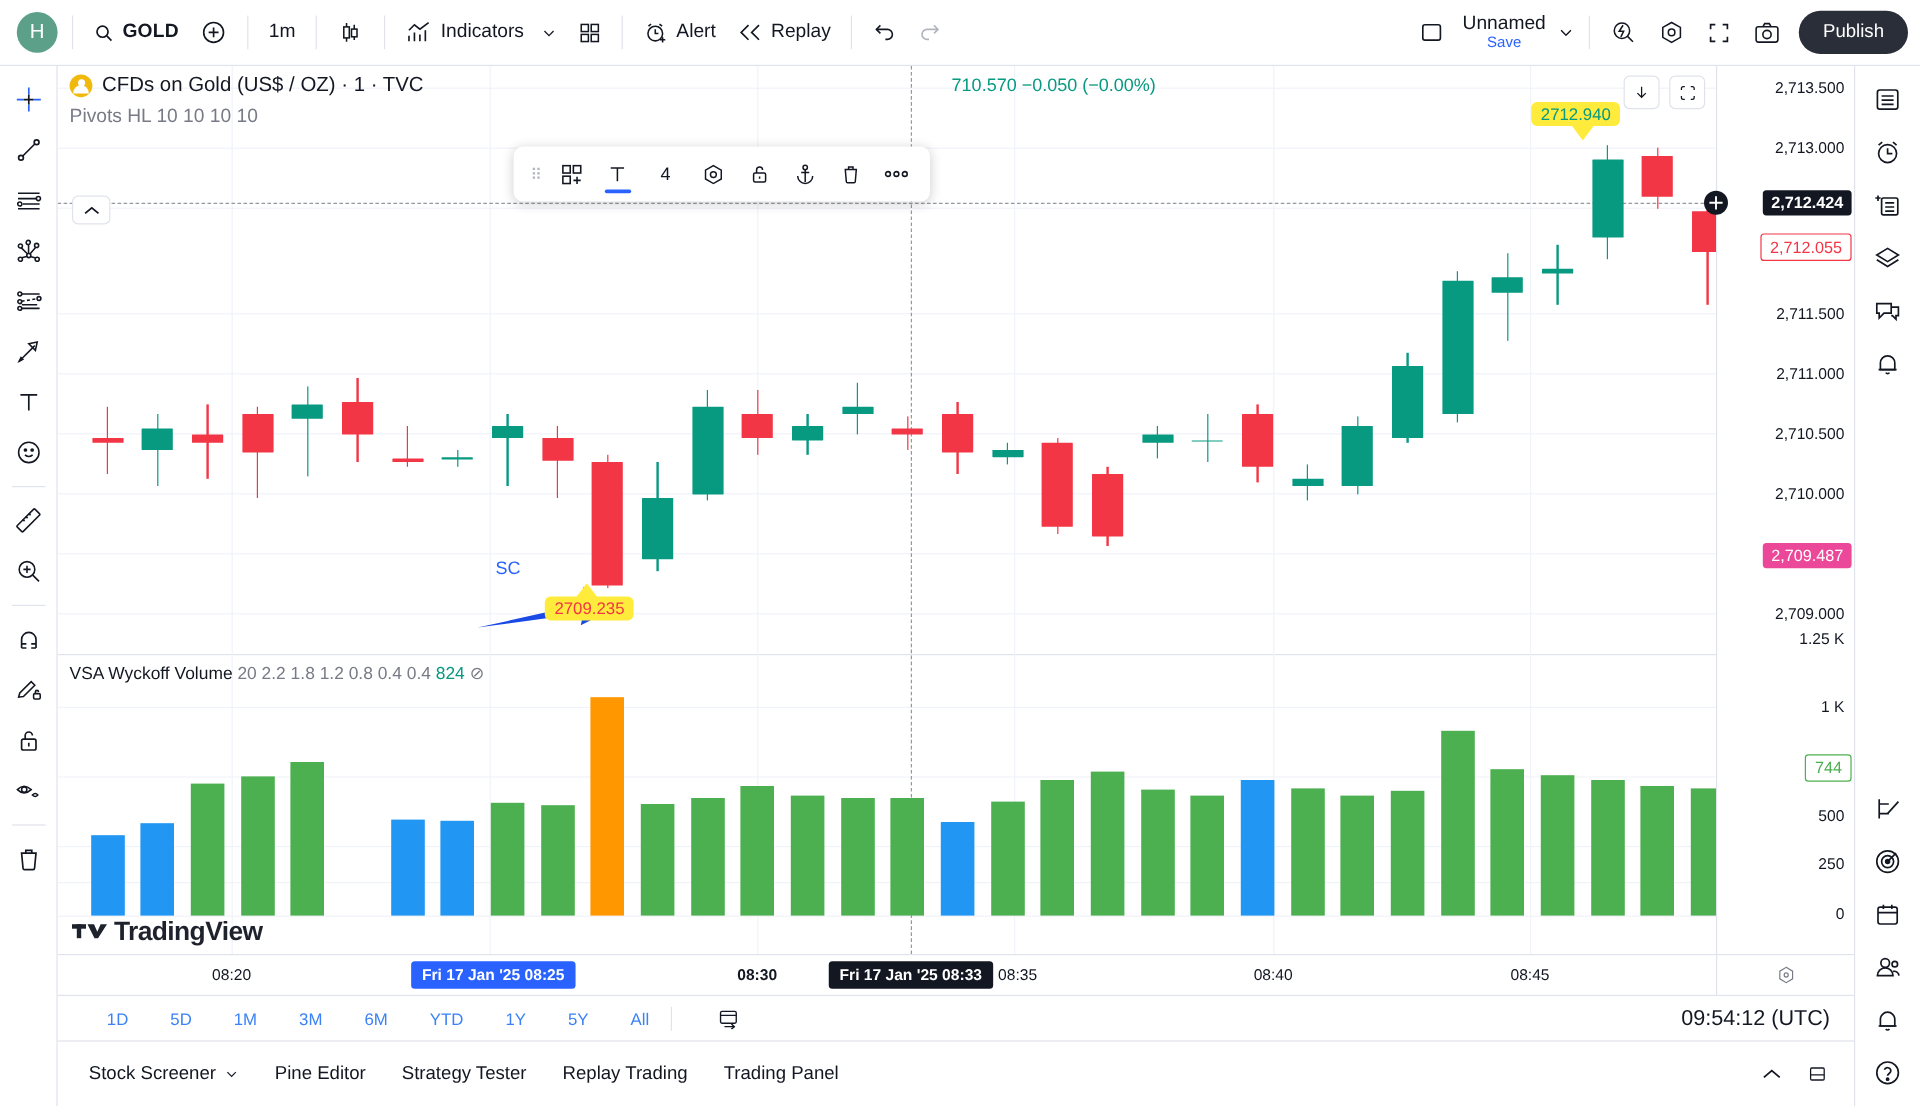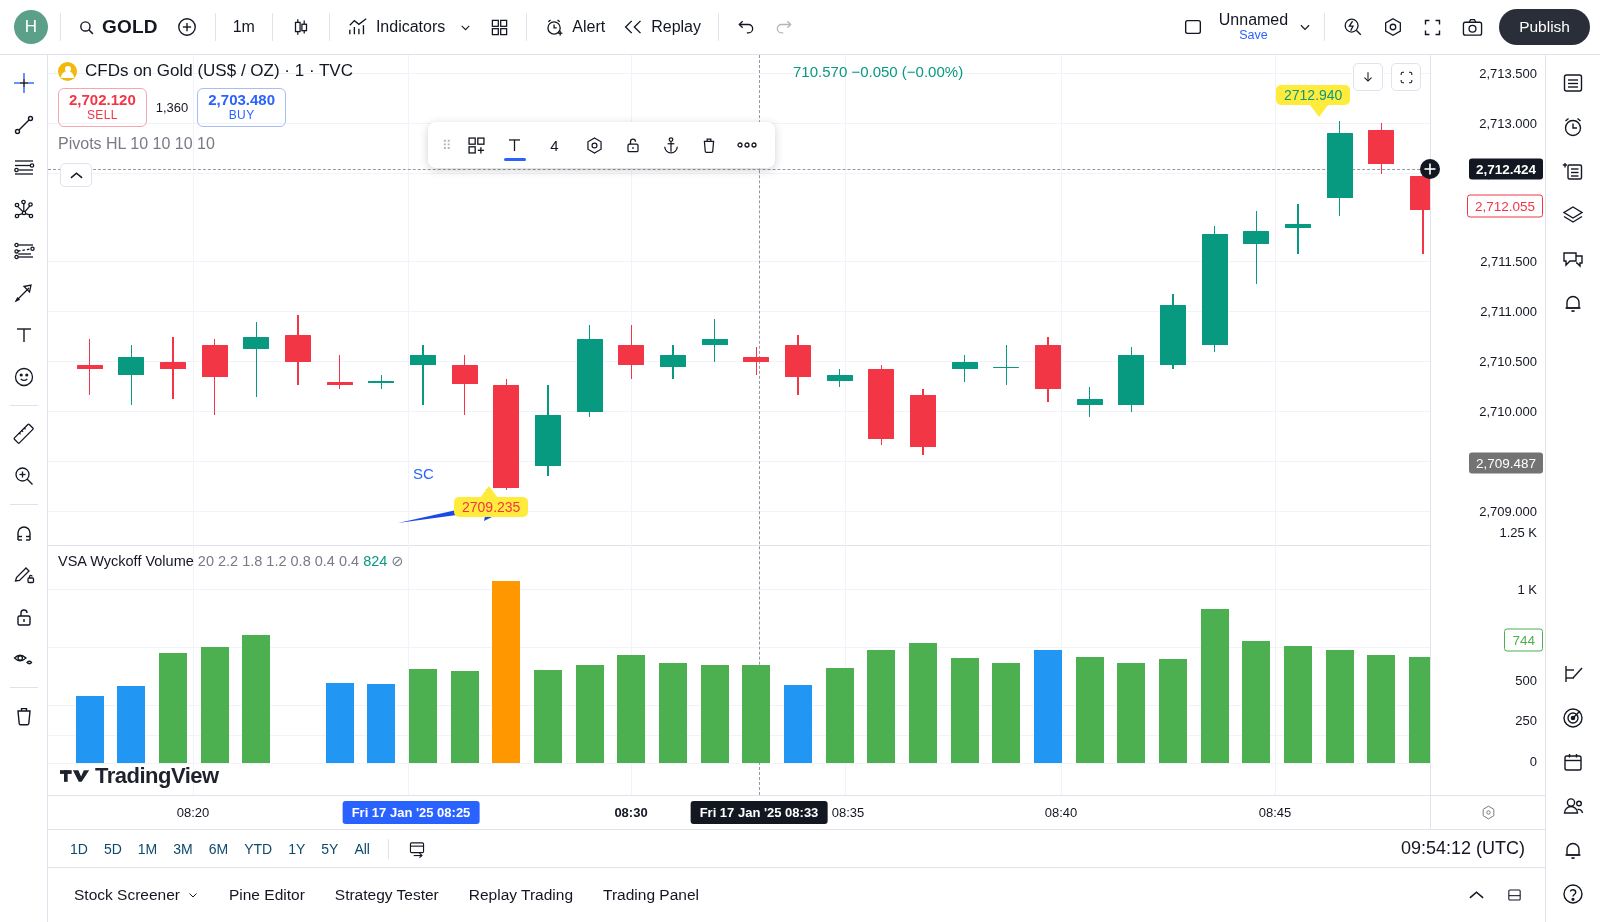--- a/index.html
+++ b/index.html
@@ -7,21 +7,21 @@
     font-family:"Liberation Sans", sans-serif; color:#131722; }
 
   
   .topbar { height:55px; display:flex; align-items:center; border-bottom:1px solid #e0e3eb; padding:0 10px; gap:0; }
   .tb-sep { width:1px; height:28px; background:#e0e3eb; margin:0 8px; }
   .avatar { width:34px; height:34px; border-radius:50%; background:#5ca08a; color:#fff;
     display:flex; align-items:center; justify-content:center; font-size:17px; font-weight:400; }
   .tb-btn { display:flex; align-items:center; gap:7px; height:36px; padding:0 9px;
     border-radius:6px; cursor:pointer; font-size:16px; color:#131722; white-space:nowrap; }
   .tb-ico { display:flex; align-items:center; justify-content:center; }
-  .sym-name { font-size:19px; font-weight:600; letter-spacing:.2px;text-align:center; }
+  .sym-name { font-size:16px; font-weight:600; letter-spacing:.2px;text-align:center; }
   .interval { font-size:16px; }
   .save-wrap { display:flex; flex-direction:column; align-items:center; line-height:1.05; padding:0 6px; cursor:pointer;}
   .save-wrap .nm { font-size:16px; color:#131722; }
   .save-wrap .sv { font-size:12.5px; color:#2962ff; }
   .publish { margin-left:6px; background:#2a2e39; color:#fff; border-radius:18px;
     padding:0 20px; height:36px; display:flex; align-items:center; font-size:15.5px; cursor:pointer; }
   .spacer { flex:1; }
 
   
   .body { display:flex; height:867px; }
@@ -44,21 +44,21 @@
     border-left:1px solid #e0e3eb; background:#fff; }
   .plot { position:absolute; left:0; top:0; right:115px; bottom:0; }
 
   .gridline { position:absolute; left:0; right:0; height:1px; background:#f0f3fa; }
   .vgridline { position:absolute; top:0; bottom:0; width:1px; background:#f0f3fa; }
 
   .axlabel { position:absolute; right:8px; font-size:13px; color:#131722; transform:translateY(-50%);
     white-space:nowrap; }
   .badge { position:absolute; right:2px; transform:translateY(-50%); font-size:13.5px;
     padding:3px 7px; border-radius:3px; white-space:nowrap; }
-  .badge.blue { background:#737373; color:#fff; }
+  .badge.blue { background:#ec4899; color:#fff; }
   .badge.redout { border:1px solid #f23645; color:#f23645; background:#fff; }
   .badge.greenout { border:1px solid #4caf50; color:#4caf50; background:#fff; }
   .badge.dark { background:#131722; color:#fff; font-weight:600; }
 
   
   .legend { position:absolute; left:10px; top:6px; z-index:6; }
   .legend-title { display:flex; align-items:center; gap:8px; font-size:17px; color:#131722; }
   .goldicon { width:19px; height:19px; border-radius:50%; background:#f0b90b; position:relative; flex:none;}
   .goldicon:after{content:"";position:absolute;left:3px;top:9px;width:13px;height:7px;border-radius:7px 7px 0 0;background:#fff;}
   .goldicon:before{content:"";position:absolute;left:6.5px;top:4px;width:6px;height:6px;border-radius:50%;background:#fff;}
@@ -120,21 +120,21 @@
   .timebadge { position:absolute; top:5px; transform:translateX(-50%); font-size:13px;
     padding:4px 9px; border-radius:3px; white-space:nowrap; font-weight:600; }
   .timebadge.blue { background:#2962ff; color:#fff; }
   .timebadge.dark { background:#131722; color:#fff; }
   .taxright { position:absolute; right:0; top:0; width:115px; height:100%; border-left:1px solid #e0e3eb;
     display:flex; align-items:center; justify-content:center; }
 
   
   .rangebar { height:38px; border-top:1px solid #e0e3eb; display:flex; align-items:center;
     padding:0 14px; gap:0; font-size:14px; }
-  .rg { padding:4px 8px; border-radius:4px; cursor:pointer; color:#0c4a6e; }
+  .rg { padding:4px 8px; border-radius:4px; cursor:pointer; color:#3b82f6;margin-left:19px; }
   .rg-sep { width:1px; height:20px; background:#e0e3eb; margin:0 10px; }
   .clock { margin-left:auto; font-size:18px; color:#131722; padding-right:6px; }
 
   
   .bottombar { height:55px; border-top:1px solid #e0e3eb; display:flex; align-items:center;
     padding:0 14px; gap:6px; font-size:15.5px; }
   .bb { display:flex; align-items:center; gap:7px; padding:7px 12px; border-radius:6px; cursor:pointer; }
   .bb-right { margin-left:auto; display:flex; gap:4px; }
   .bb-ic { width:34px; height:32px; display:flex; align-items:center; justify-content:center;
     border-radius:5px; cursor:pointer; }
@@ -621,31 +621,20 @@
       <div class="pricecallout green" style="left:1228px; top:30px;">2712.940</div>
       <svg style="position:absolute; left:1262px; top:50px;" width="18" height="12">
           <polygon points="9,12 18,0 0,0" fill="#ffeb3b"></polygon>
         </svg>
 
       <div class="legend">
         <div class="legend-title">
           <span class="goldicon"></span>
           <span>CFDs on Gold (US$ / OZ) · 1 · TVC</span>
         </div>
-        <div class="buysell">
-          <div class="bsbox sellbox">
-            <div class="p">2,702.120</div>
-            <div class="l">SELL</div>
-          </div>
-          <div class="spread">1,360</div>
-          <div class="bsbox buybox">
-            <div class="p">2,703.480</div>
-            <div class="l">BUY</div>
-          </div>
-        </div>
         <div class="pivots">
           <span>Pivots HL</span>
           <span>10 10 10 10</span>
         </div>
       </div>
 
       <div class="ohlcrow">710.570  −0.050 (−0.00%)</div>
 
       <div class="collapsebtn">
         <span>

